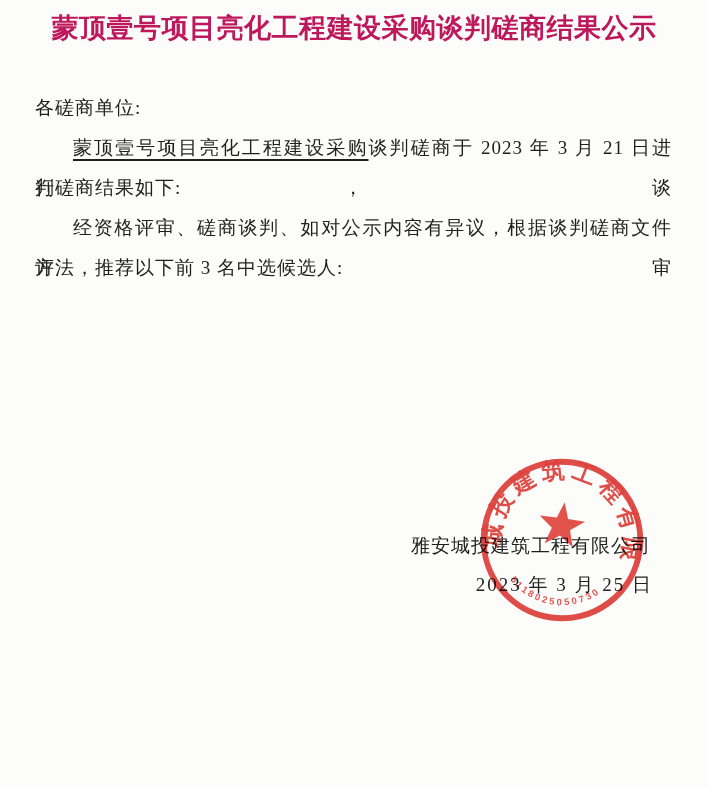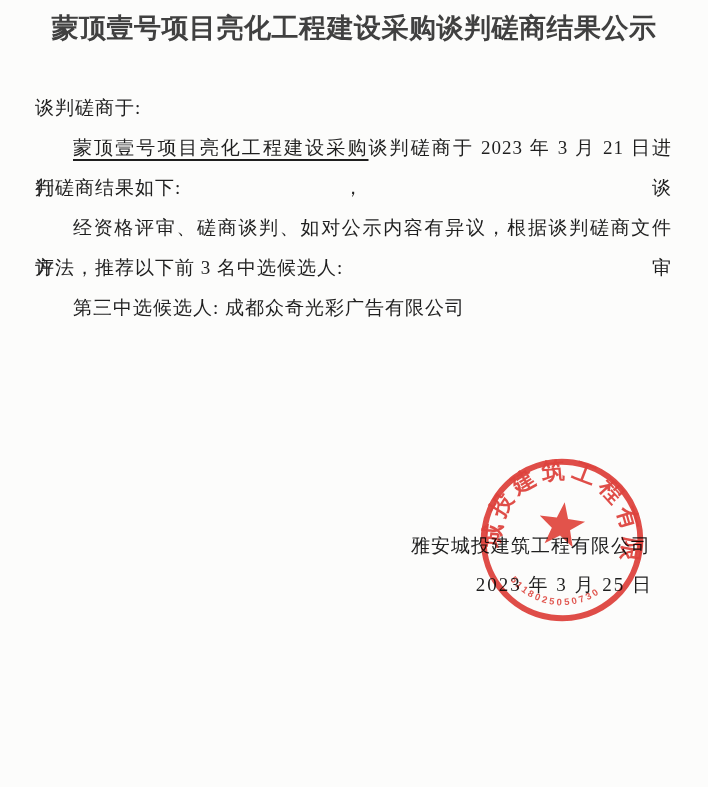--- a/index.html
+++ b/index.html
@@ -17,21 +17,21 @@
   .page-title {
     position: absolute;
     top: 10px;
     left: 0;
     right: 0;
     text-align: center;
     font-family: "Liberation Sans", sans-serif;
     font-weight: 700;
     font-size: 27px;
     letter-spacing: 0.5px;
-    color: #404040;
+    color: #be185d;
   }
 
   .body-text {
     position: absolute;
     top: 88px;
     left: 35px;
     width: 637px;
     font-size: 19px;
     letter-spacing: 1px;
   }
@@ -83,26 +83,25 @@
   }
 </style>
 </head>
 <body>
 
 <div class="page">
 
   <div class="page-title">蒙顶壹号项目亮化工程建设采购谈判磋商结果公示</div>
 
   <div class="body-text">
-    <div class="line">谈判磋商于:</div>
+    <div class="line">各磋商单位:</div>
     <div class="line indent fill"><span class="uline">蒙顶壹号项目亮化工程建设采购</span><span>谈判磋商于 2023 年 3 月 21 日进行，谈</span></div>
     <div class="line">判磋商结果如下:</div>
     <div class="line indent fill">经资格评审、磋商谈判、如对公示内容有异议，根据谈判磋商文件评审</div>
     <div class="line">方法，推荐以下前 3 名中选候选人:</div>
-    <div class="line indent">第三中选候选人: 成都众奇光彩广告有限公司</div>
   </div>
 
   <div class="sig-company">雅安城投建筑工程有限公司</div>
   <div class="sig-date">2023 年 3 月 25 日</div>
 
   <svg class="seal" viewBox="0 0 200 200">
     <circle cx="100" cy="100" r="91" fill="none" stroke="#de352e" stroke-width="7" stroke-opacity="0.95"></circle>
     <path id="seal-name-arc" d="M 32.4,124.6 A 72,72 0 1 1 167.6,124.6" fill="none"></path>
     <text font-size="27" letter-spacing="6" fill="#de352e" fill-opacity="0.95">
       <textPath href="#seal-name-arc" startOffset="50%" text-anchor="middle">雅安城投建筑工程有限公司</textPath>

